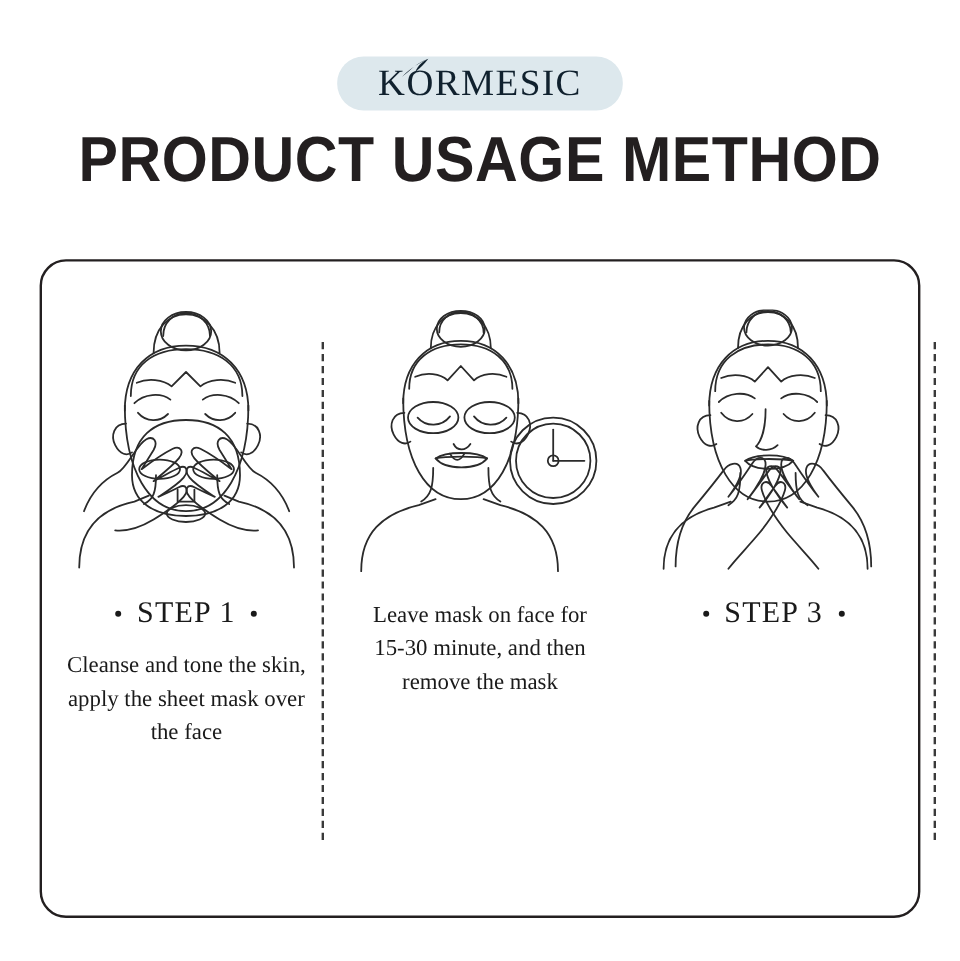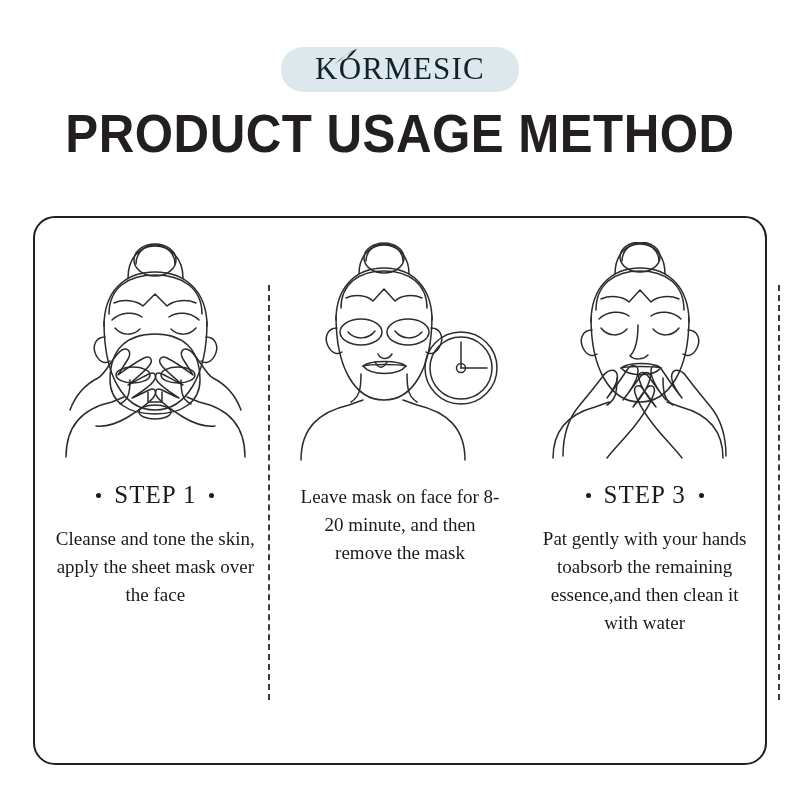--- a/index.html
+++ b/index.html
@@ -86,21 +86,21 @@
     height: 549px;
     display: flex;
     box-sizing: border-box;
   }
   .step-col {
     flex: 1 1 0;
     position: relative;
     display: flex;
     flex-direction: column;
     align-items: center;
-    padding-top: 26px;
+    padding-top: 42px;
   }
   .divider {
     position: absolute;
     top: 69px;
     width: 0;
     height: 415px;
     border-left: 2px dashed #3a3a3a;
   }
   .divider.d1 { left: 235px; }
   .divider.d2 { left: 500px; }
@@ -261,21 +261,21 @@
         <path d="M70 124 C78 122 105 122 113 124"></path>
         <path d="M82 120 C86 127 90 127 94 120"></path>
 
         <circle cx="168" cy="126" r="36"></circle>
         <circle cx="168" cy="126" r="31"></circle>
         <path d="M168 126 L168 100"></path>
         <path d="M168 126 L194 126"></path>
         <circle cx="168" cy="126" r="4.5"></circle>
       </svg>
     </div>
-    <div class="step-desc">Leave mask on face for 8-20 minute, and then remove the mask</div>
+    <div class="step-desc">Leave mask on face for 15-30 minute, and then remove the mask</div>
     <div class="divider d2"></div>
   </div>
 
   <div class="step-col wide">
     <div class="art">
       <svg viewBox="0 0 215 225" fill="none" stroke="#2b2b2b" stroke-width="1.5" stroke-linecap="round" stroke-linejoin="round">
 
         <path d="M16 216 C16 188 32 172 58 165 L72 160"></path>
         <path d="M186 216 C186 188 170 172 144 165 L130 160"></path>
 
@@ -323,16 +323,15 @@
                  C104 145 112 157 119 165
                  C114 158 109 151 106 147 C102 141 96 144 98 151
                  C101 161 111 176 119 186 C129 198 139 208 145 216"></path>
       </svg>
     </div>
     <div class="step-label">
       <span class="dot"></span>
       <span>STEP 3</span>
       <span class="dot"></span>
     </div>
-    <div class="step-desc">Pat gently with your hands toabsorb the remaining essence,and then clean it with water</div>
   </div>
 
 </div>
 
 </body></html>

